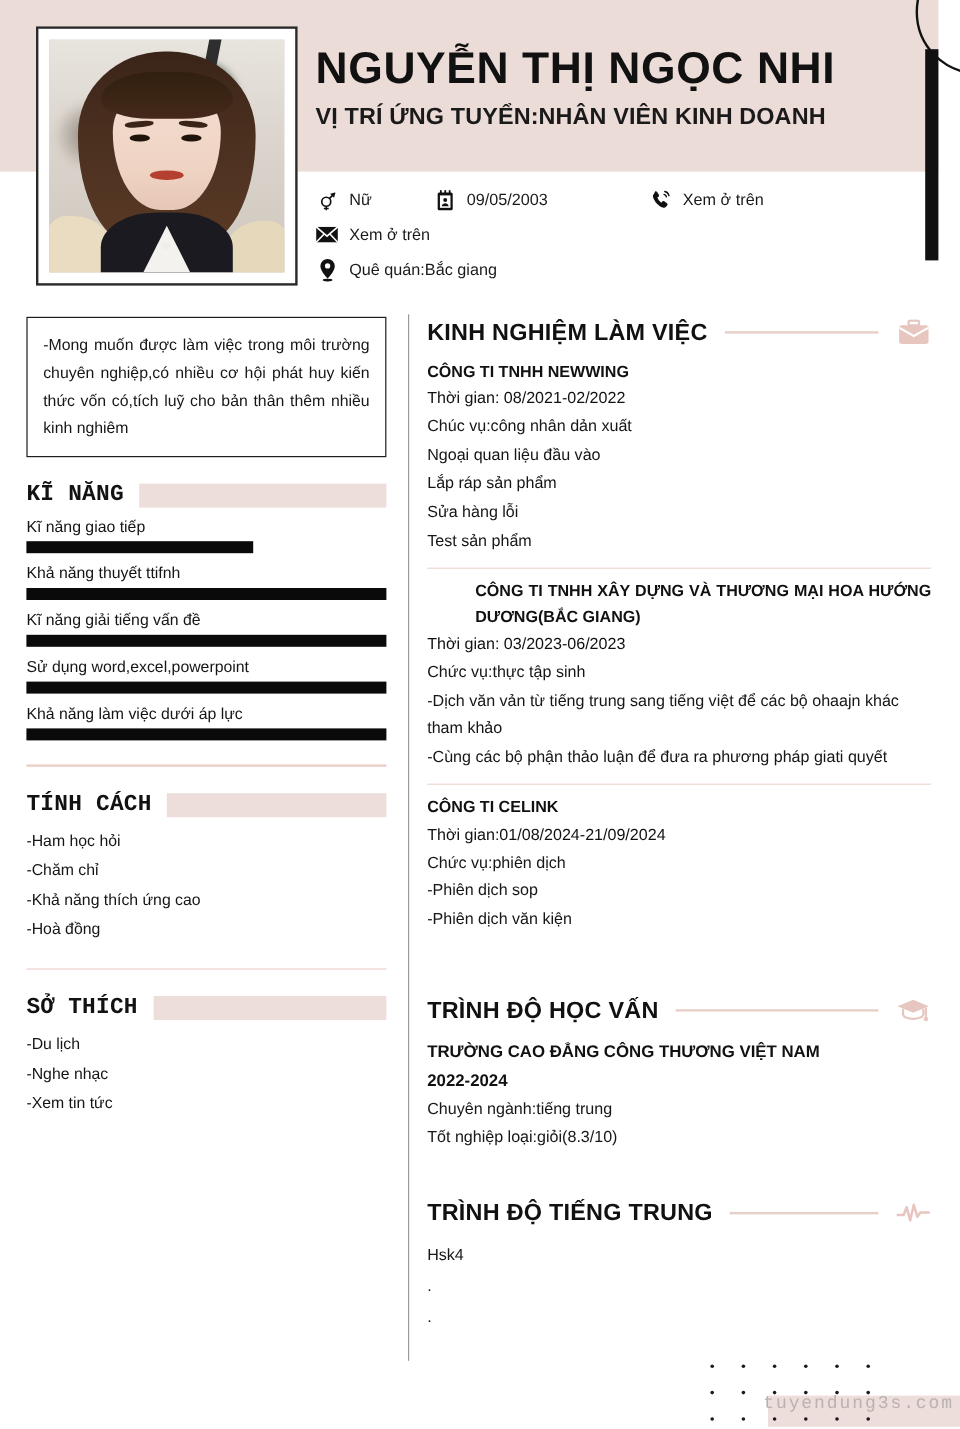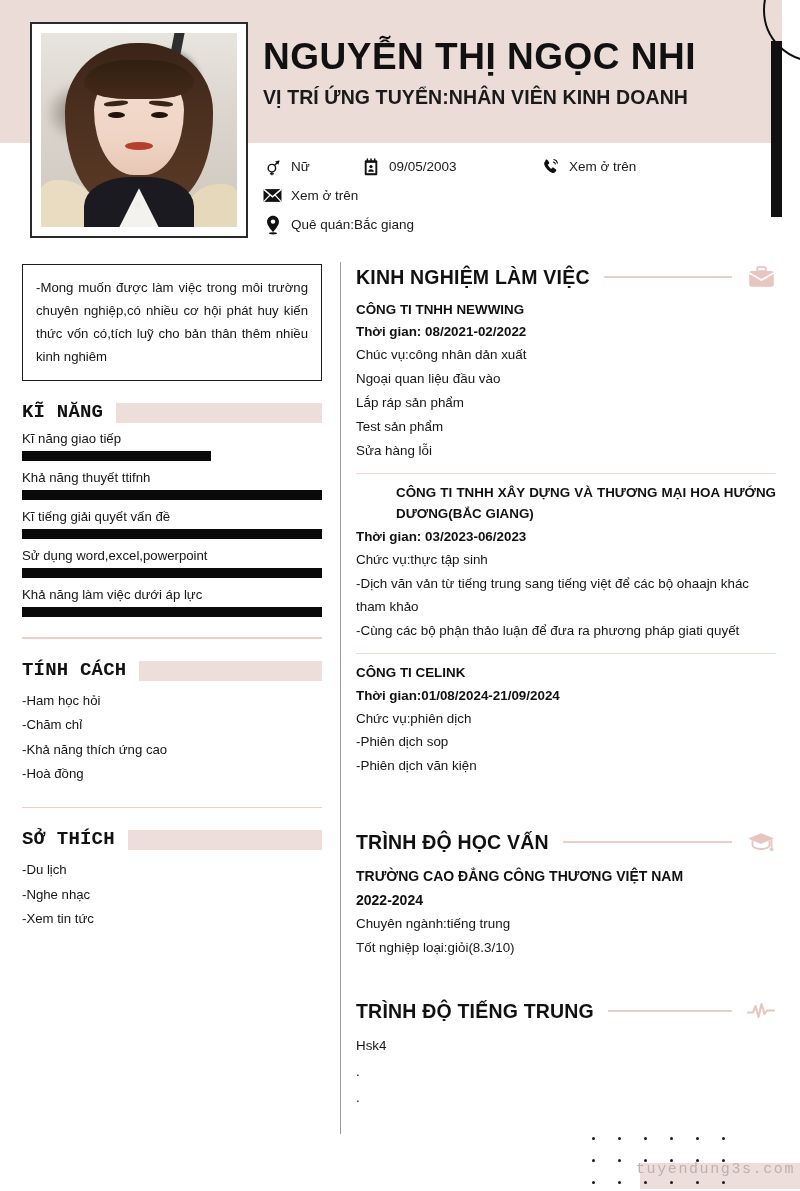--- a/index.html
+++ b/index.html
@@ -304,21 +304,21 @@
     color: #111111;
     text-align: justify;
     text-align-last: left;
   }
   .job-company.justified {
     text-align: justify;
     margin-left: 40px;
   }
   .job-time {
     font-size: 13.4px;
-    font-weight: 700;
+    font-weight: 400;
     line-height: 1.72;
     color: #111111;
   }
   .job-line {
     font-size: 13.4px;
     line-height: 1.78;
     color: #161616;
   }
 
   .edu-line-b {
@@ -499,21 +499,21 @@
               <div class="skill-fill" style="width: 63%;"></div>
             </div>
           </div>
           <div class="skill">
             <div class="skill-label">Khả năng thuyết ttifnh</div>
             <div class="skill-track">
               <div class="skill-fill" style="width: 100%;"></div>
             </div>
           </div>
           <div class="skill">
-            <div class="skill-label">Kĩ tiếng giải quyết vấn đề</div>
+            <div class="skill-label">Kĩ năng giải tiếng vấn đề</div>
             <div class="skill-track">
               <div class="skill-fill" style="width: 100%;"></div>
             </div>
           </div>
           <div class="skill">
             <div class="skill-label">Sử dụng word,excel,powerpoint</div>
             <div class="skill-track">
               <div class="skill-fill" style="width: 100%;"></div>
             </div>
           </div>
@@ -569,22 +569,22 @@
           </svg>
         </div>
       </div>
       <div id="jobs-list">
           <div class="job">
             <div class="job-company">CÔNG TI TNHH NEWWING</div>
             <div class="job-time">Thời gian: 08/2021-02/2022</div>
             <div class="job-line">Chúc vụ:công nhân dản xuất</div>
             <div class="job-line">Ngoại quan liệu đầu vào</div>
             <div class="job-line">Lắp ráp sản phẩm</div>
+            <div class="job-line">Sửa hàng lỗi</div>
             <div class="job-line">Test sản phẩm</div>
-            <div class="job-line">Sửa hàng lỗi</div>
           </div>
           <div class="job">
             <div class="job-company justified">CÔNG TI TNHH XÂY DỰNG VÀ THƯƠNG MẠI HOA HƯỚNG DƯƠNG(BẮC GIANG)</div>
             <div class="job-time">Thời gian: 03/2023-06/2023</div>
             <div class="job-line">Chức vụ:thực tập sinh</div>
             <div class="job-line">-Dịch văn vản từ tiếng trung sang tiếng việt để các bộ ohaajn khác tham khảo</div>
             <div class="job-line">-Cùng các bộ phận thảo luận để đưa ra phương pháp giati quyết</div>
           </div>
           <div class="job">
             <div class="job-company">CÔNG TI CELINK</div>

